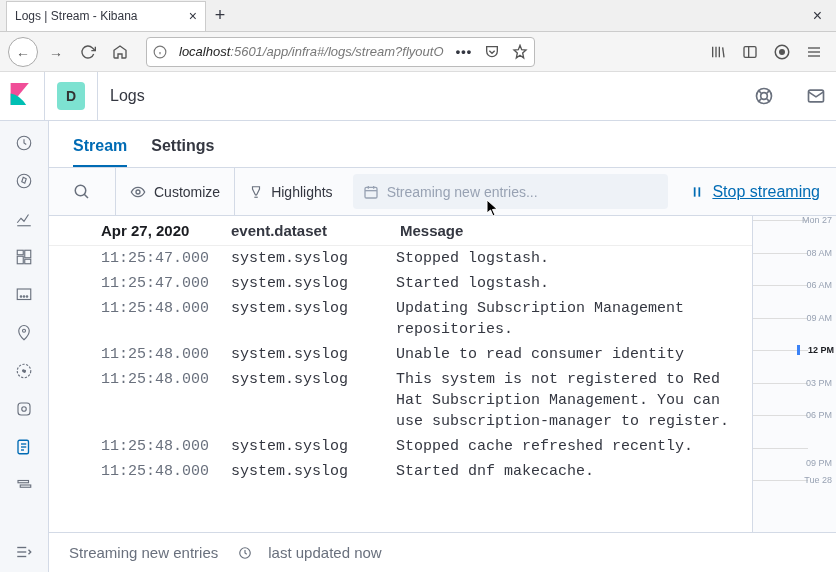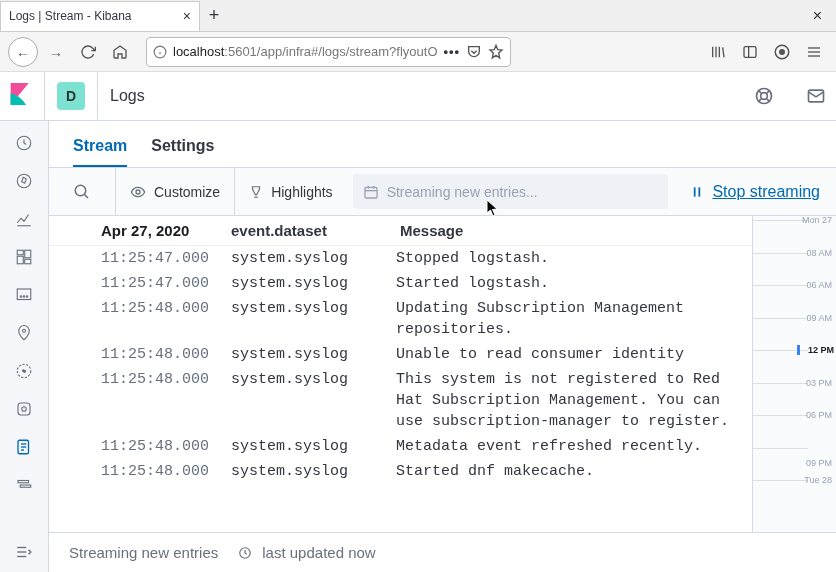--- a/index.html
+++ b/index.html
@@ -1,27 +1,27 @@
 <!DOCTYPE html>
 <html><head>
 <meta charset="utf-8">
 <style>
 * { box-sizing: border-box; margin: 0; padding: 0; }
 body { font-family: -apple-system, BlinkMacSystemFont, "Segoe UI", Helvetica, Arial, sans-serif; font-size: 14px; color: #343741; background: #f5f5f5; width: 836px; height: 572px; overflow: hidden; }
 
 
 .browser-tabs { height: 32px; background: #f0f0f0; border-bottom: 1px solid #ccc; display: flex; align-items: center; }
-.tab { height: 30px; background: #fff; border: 1px solid #ccc; border-bottom: none; display: flex; align-items: center; padding: 0 8px; min-width: 200px; font-size: 12px; gap: 6px; }
+.tab { height: 30px; background: #fff; border: 1px solid #ccc; border-bottom: none; display: flex; align-items: center; padding: 0 8px; margin-left: 6px; min-width: 200px; font-size: 12px; gap: 6px; }
 .tab-close { margin-left: auto; font-size: 14px; cursor: pointer; }
 .new-tab { width: 28px; height: 28px; display: flex; align-items: center; justify-content: center; font-size: 18px; cursor: pointer; }
 .browser-close { margin-left: auto; padding: 0 14px; font-size: 16px; cursor: pointer; }
 .browser-toolbar { height: 40px; background: #f5f5f5; border-bottom: 1px solid #ddd; display: flex; align-items: center; padding: 0 8px; gap: 4px; }
 .nav-btn { width: 30px; height: 30px; border: 1px solid #aaa; border-radius: 50%; background: #fff; display: flex; align-items: center; justify-content: center; cursor: pointer; font-size: 14px; color: #555; }
 .tb-icon { width: 28px; height: 28px; display: flex; align-items: center; justify-content: center; cursor: pointer; color: #555; }
-.urlbar { flex: 0 0 360px; height: 30px; border: 1px solid #bbb; border-radius: 4px; background: #fff; display: flex; align-items: center; padding: 0 6px; gap: 6px; margin: 0 8px; font-size: 13px; }
+.urlbar { flex: 0 0 360px; height: 30px; border: 1px solid #bbb; border-radius: 4px; background: #fff; display: flex; align-items: center; padding: 0 6px; gap: 12px; margin: 0 8px; font-size: 13px; font-style: italic; }
 .url-text { flex: 1; white-space: nowrap; overflow: hidden; color: #777; }
 .url-host { color: #222; }
 .dots { letter-spacing: 1px; font-weight: bold; }
 .tb-spacer { flex: 1; }
 
 
 .kbn-header { height: 49px; background: #fff; border-bottom: 1px solid #d3dae6; display: flex; align-items: center; padding: 0 0 0 10px; gap: 12px; }
 .kbn-logo svg { width: 22px; height: 26px; }
 .space-badge { width: 28px; height: 28px; background: #7de2d1; color: #333; font-weight: 600; display: flex; align-items: center; justify-content: center; border-radius: 4px; }
 .vline { width: 1px; height: 49px; background: #d3dae6; }
@@ -329,21 +329,21 @@
               <div class="col-msg">Unable to read consumer identity</div>
             </div>
             <div class="lrow">
               <div class="col-ts">11:25:48.000</div>
               <div class="col-ds">system.syslog</div>
               <div class="col-msg">This system is not registered to Red Hat Subscription Management. You can use subscription-manager to register.</div>
             </div>
             <div class="lrow">
               <div class="col-ts">11:25:48.000</div>
               <div class="col-ds">system.syslog</div>
-              <div class="col-msg">Metadata event refreshed recently.</div>
+              <div class="col-msg">Stopped cache refreshed recently.</div>
             </div>
             <div class="lrow">
               <div class="col-ts">11:25:48.000</div>
               <div class="col-ds">system.syslog</div>
               <div class="col-msg">Started dnf makecache.</div>
             </div>
           </div>
       </div>
       <div class="minimap" id="minimap">
           <div class="mm-line" style="top: 4px;"></div>
@@ -362,21 +362,21 @@
           <div class="mm-tick" style="top: 194px;">06 PM</div>
           <div class="mm-line" style="top: 231.5px;"></div>
           <div class="mm-tick" style="top: 226.5px; margin-top: 15px;">09 PM</div>
           <div class="mm-line" style="top: 264px;"></div>
           <div class="mm-tick" style="top: 259px;">Tue 28</div>
         </div>
     </div>
 
     <div class="log-footer">
       <span>Streaming new entries</span>
-      <span style="display:flex;align-items:center;gap:10px">
+      <span style="display:flex;align-items:center;gap:16px">
         <svg width="14" height="14" viewBox="0 0 24 24" fill="none" stroke="currentColor" stroke-width="2">
             <circle cx="12" cy="12" r="9"></circle>
             <path d="M12 7v5l3 2"></path>
           </svg>
         <span>last updated now</span>
       </span>
     </div>
   </div>
 </div>
 

